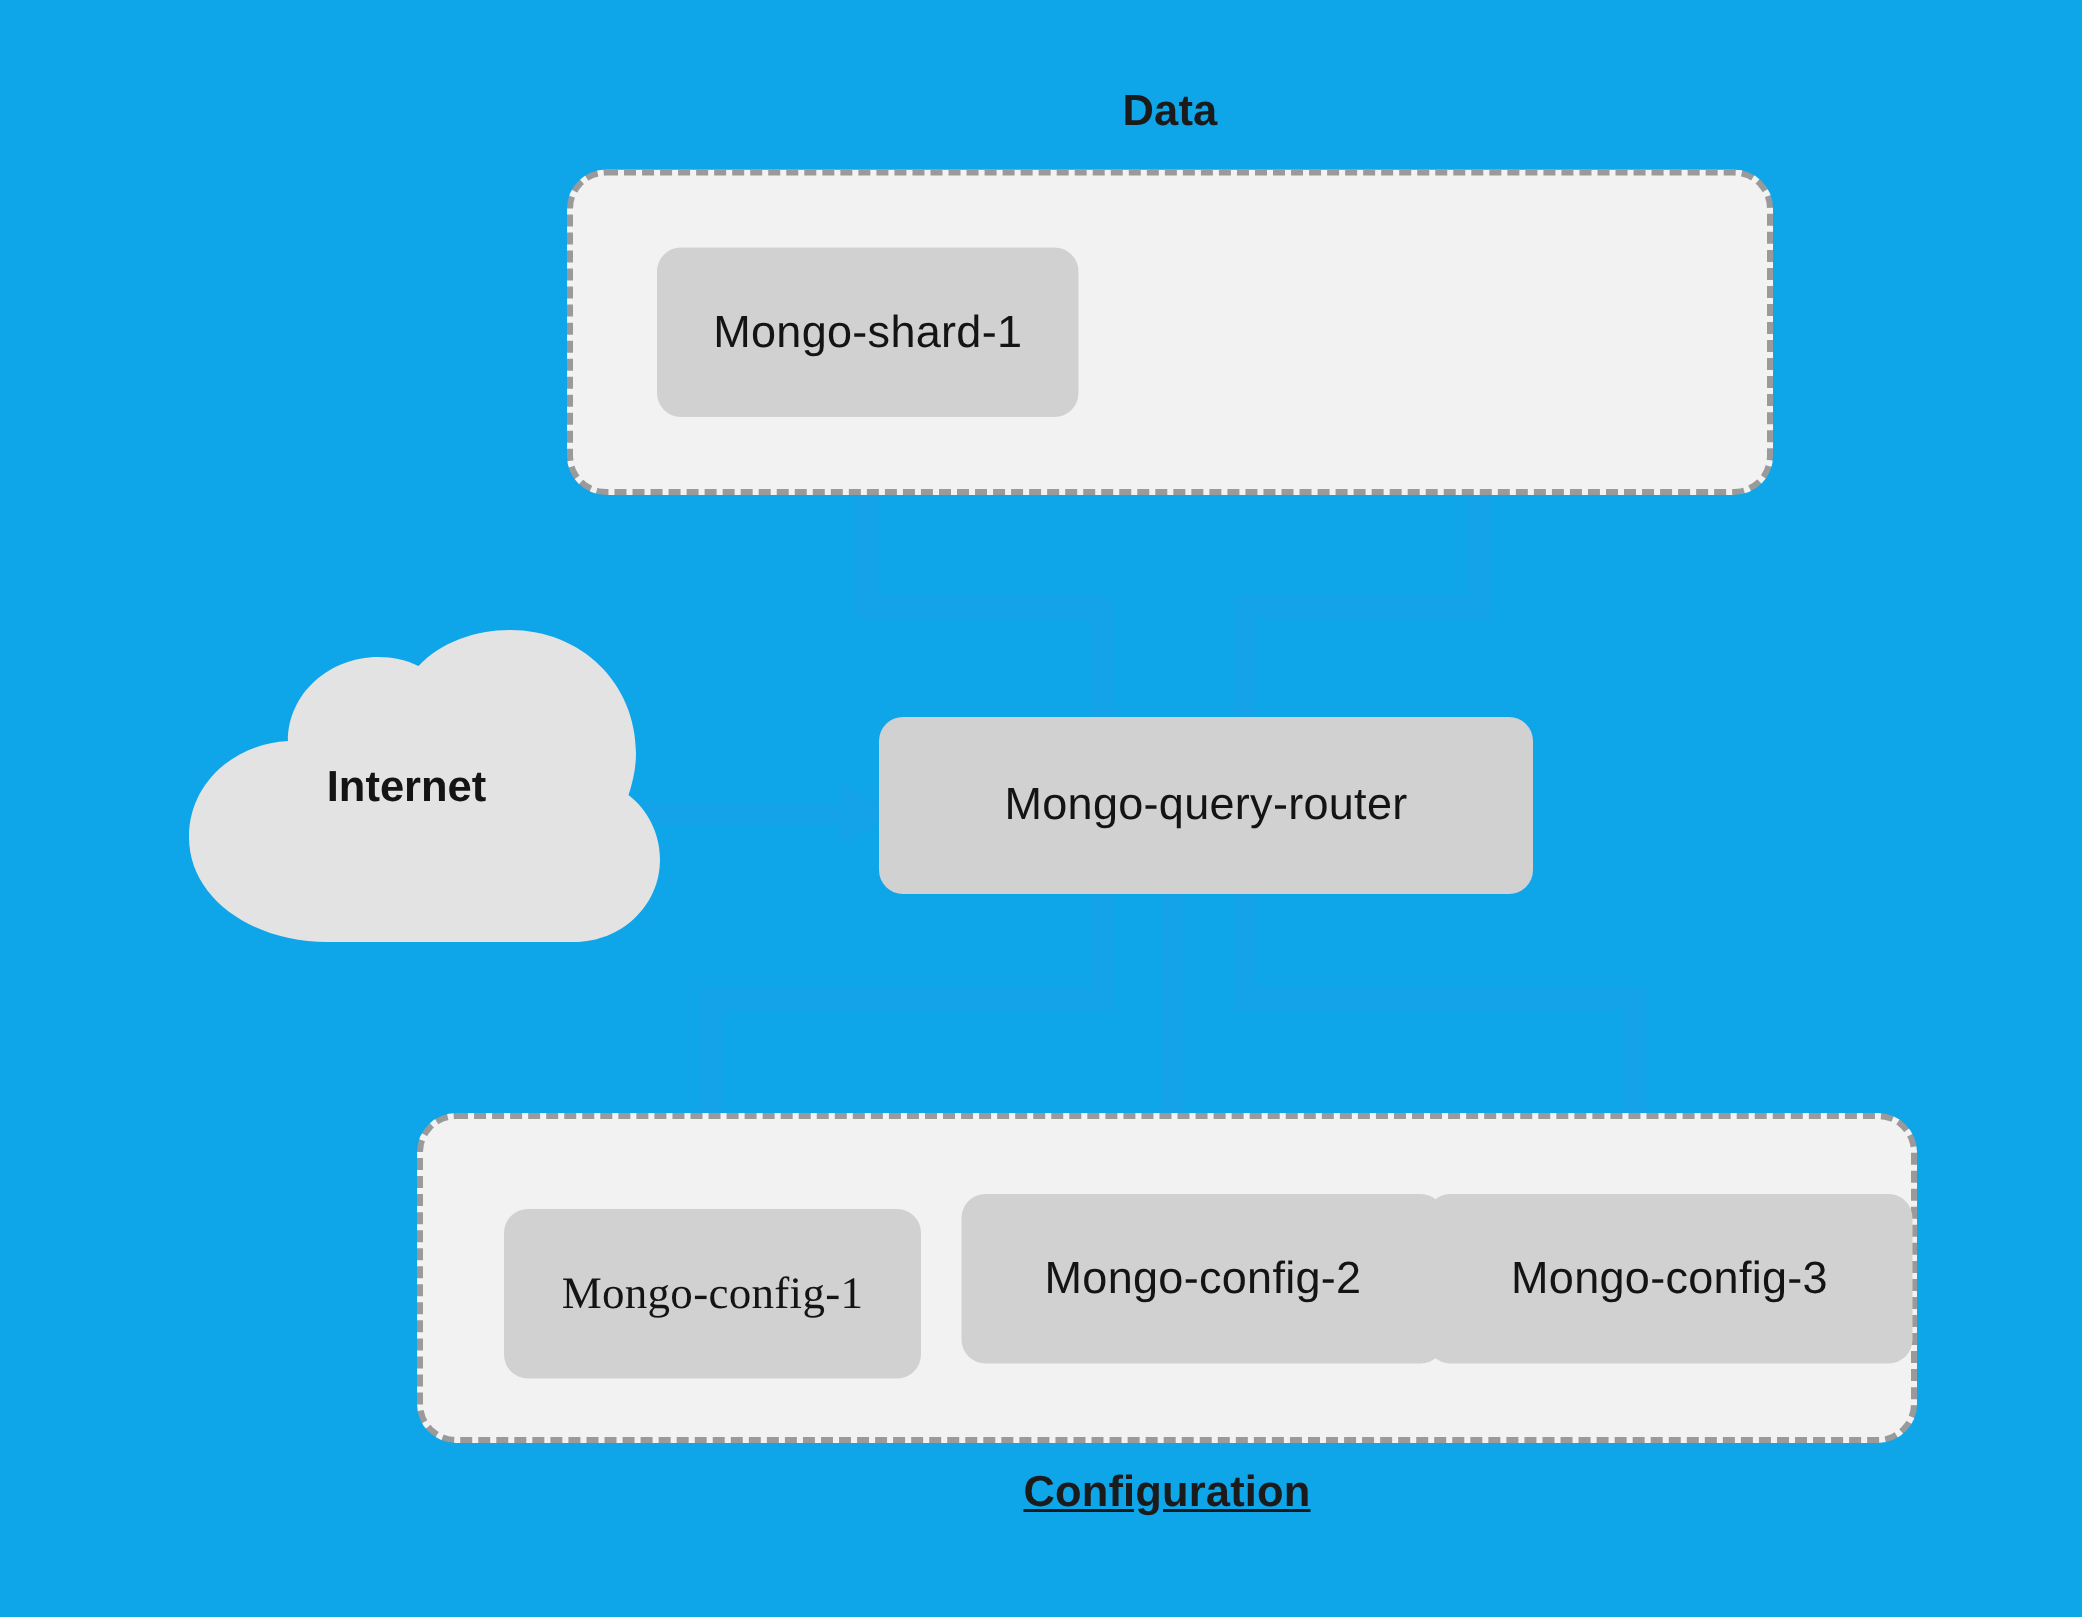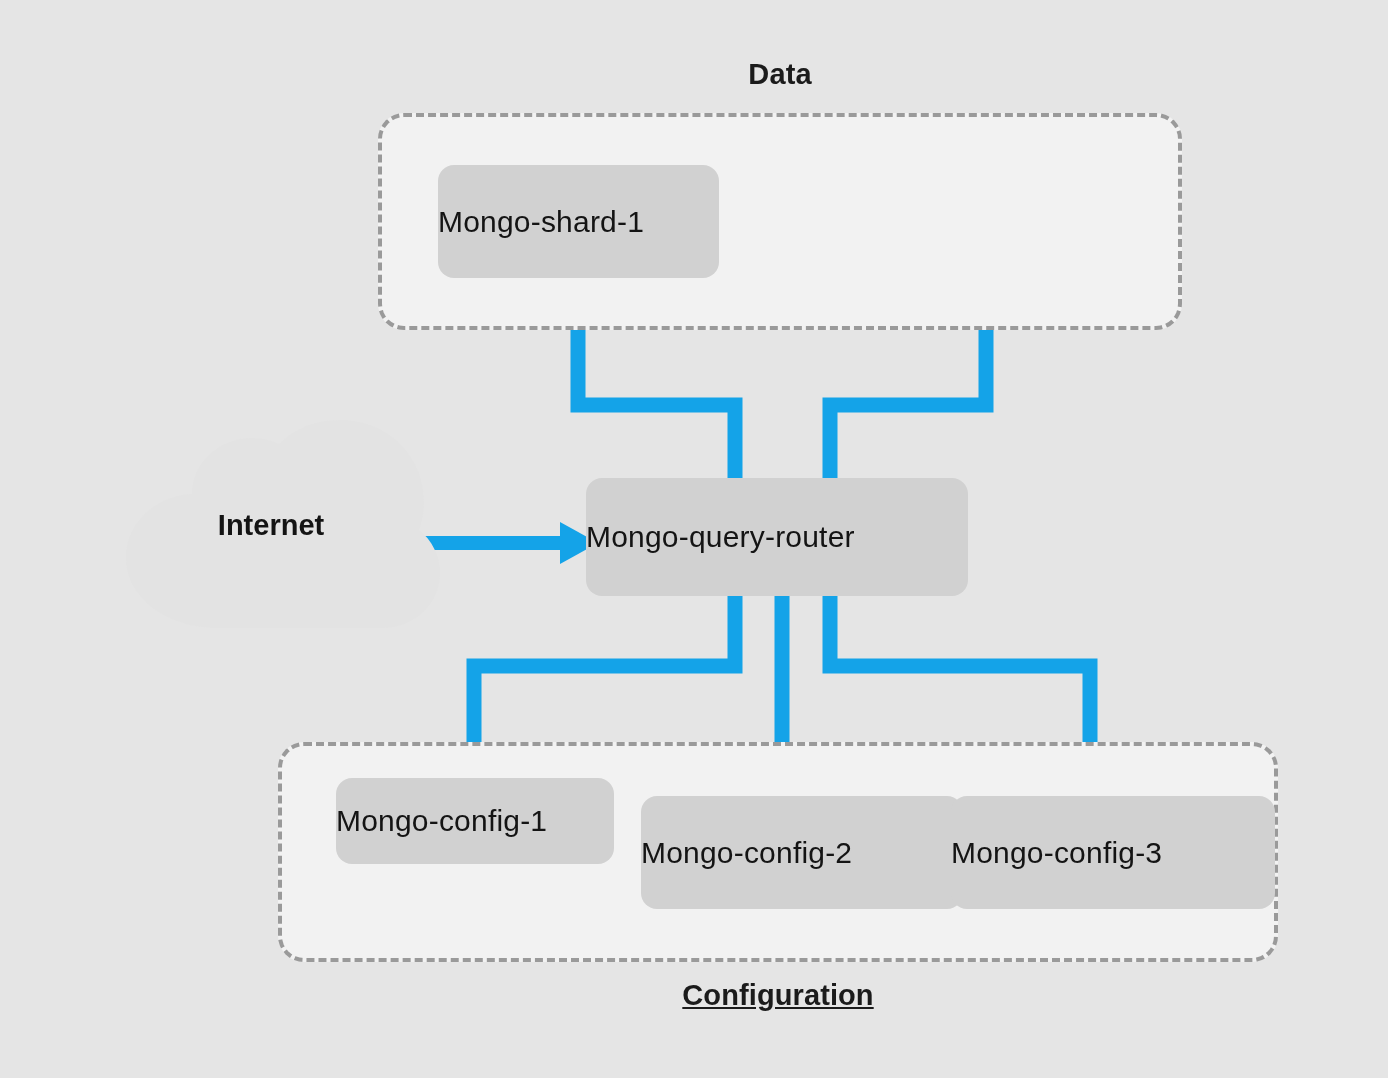--- a/index.html
+++ b/index.html
@@ -8,21 +8,21 @@
     padding: 0;
     background: #ffffff;
   }
   body {
     font-family: "Liberation Sans", sans-serif;
   }
   #canvas {
     position: relative;
     width: 1388px;
     height: 1078px;
-    background: #e5e5e5;
+    background: #0ea5e9;
     overflow: hidden;
   }
   #wires {
     position: absolute;
     left: 0;
     top: 0;
     width: 1388px;
     height: 1078px;
     pointer-events: none;
   }
@@ -71,31 +71,32 @@
   }
 
   
   .node {
     position: absolute;
     background: #d1d1d1;
     border-radius: 16px;
     box-sizing: border-box;
     display: flex;
     align-items: center;
+    justify-content: center;
     color: #141414;
     font-size: 30px;
     font-weight: 400;
     letter-spacing: 0.2px;
     white-space: nowrap;
     z-index: 3;
   }
   #node-shard-1  { left: 438px;  top: 165px; width: 281px; height: 113px; }
   #node-shard-2  { left: 847px;  top: 165px; width: 279px; height: 113px; }
-  #node-router   { left: 586px;  top: 478px; width: 382px; height: 118px; }
-  #node-config-1 { left: 336px;  top: 778px; width: 278px; height: 86px; }
+  #node-router   { left: 586px;  top: 478px; width: 436px; height: 118px; }
+  #node-config-1 { left: 336px;  top: 806px; width: 278px; height: 113px; font-family: Liberation Serif, serif; }
   #node-config-2 { left: 641px;  top: 796px; width: 322px; height: 113px; }
   #node-config-3 { left: 951px;  top: 796px; width: 324px; height: 113px; }
 
   
   #cloud-internet {
     position: absolute;
     left: 112px;
     top: 420px;
     width: 340px;
     height: 210px;

